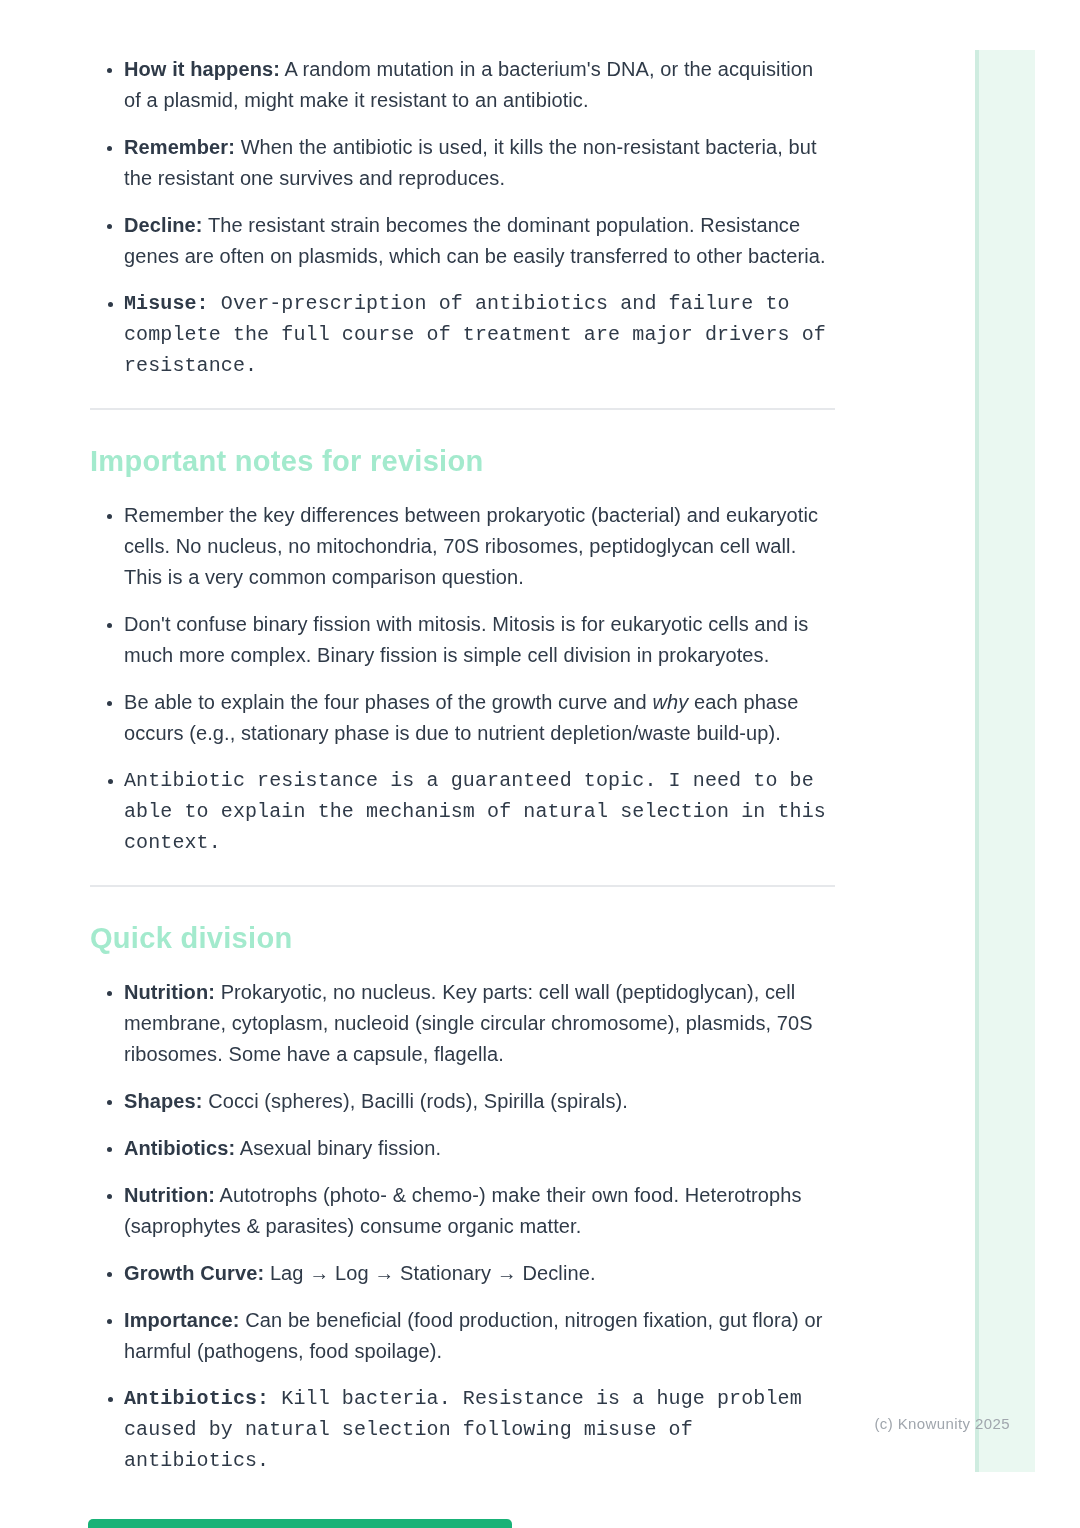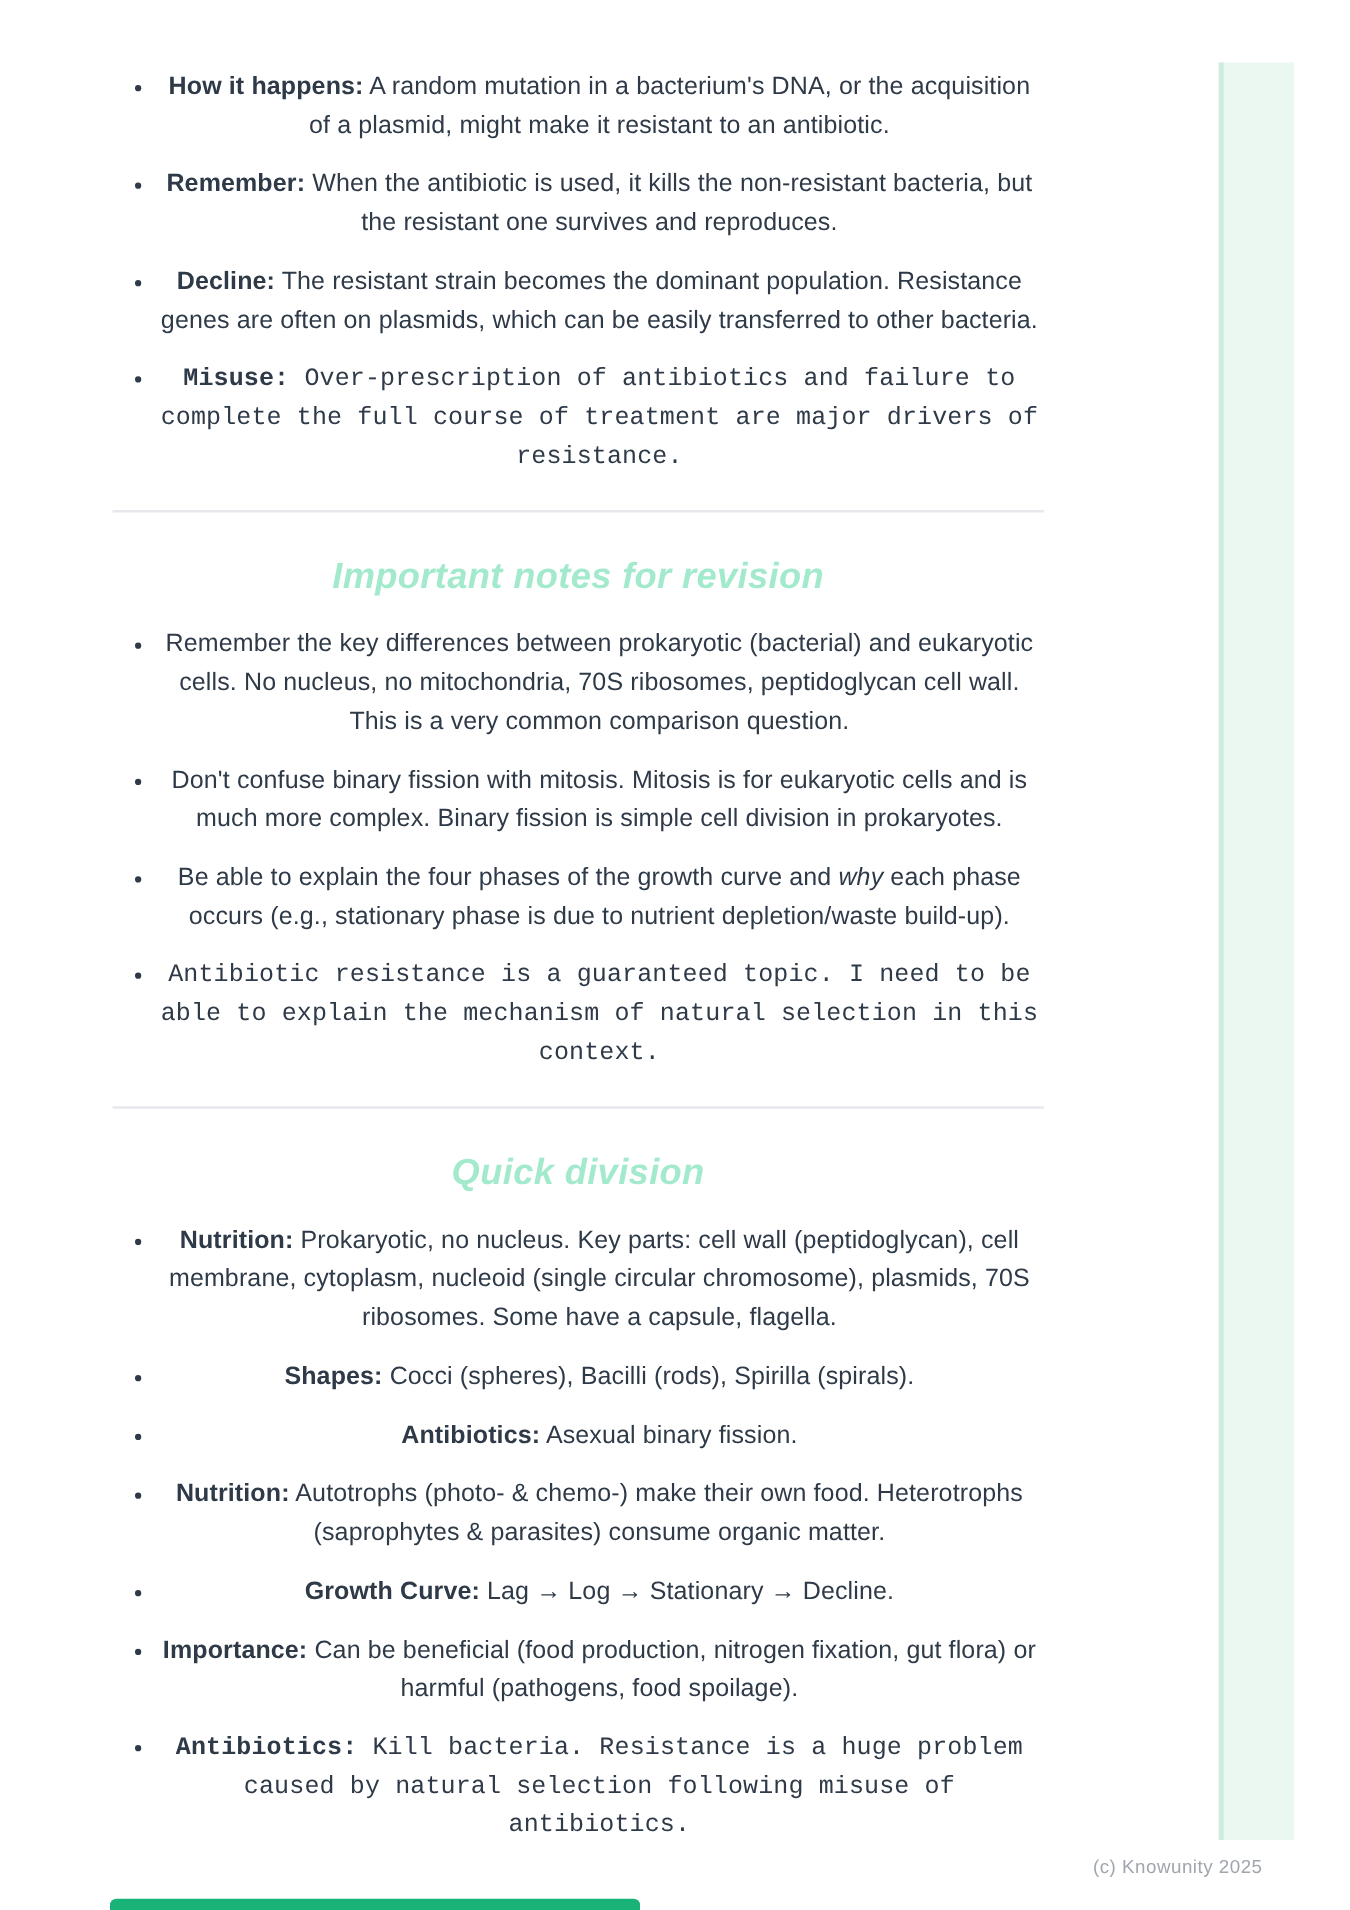--- a/index.html
+++ b/index.html
@@ -4,21 +4,21 @@
 <style>
   :root{
     --text:#2f3a48;
     --mint:#a3eacd;
     --divider:#e6e8eb;
     --strip-fill:#eaf8f1;
     --strip-edge:#cfece0;
     --footer-gray:#a0a6ad;
     --bar-green:#19b277;
   }
-  *{box-sizing:border-box;text-align:center;}
+  *{box-sizing:border-box;}
   html,body{margin:0;padding:0;}
   body{
     width:1080px;height:1528px;position:relative;overflow:hidden;
     background:#ffffff;
     font-family:"Liberation Sans", sans-serif;
     color:var(--text);
   }
   .side-strip{
     position:absolute;left:975px;top:50px;width:60px;height:1422px;
     background:var(--strip-fill);
@@ -37,24 +37,24 @@
   ul.list li:last-child{margin-bottom:0;font-family:Liberation Mono, monospace;}
   ul.list li::marker{color:var(--text);font-size:0.82em;}
   .lead{font-weight:700;}
   hr.divider{
     border:none;border-top:2px solid var(--divider);
     margin:27px 0 0 0;width:745px;
   }
   h2.heading{
     font-size:29px;line-height:36px;font-weight:700;
     color:var(--mint);
-    margin:33px 0 21px 0;letter-spacing:0.3px;font-style:italic;
+    margin:33px 0 21px 0;letter-spacing:0.3px;
   }
   .footer{
-    position:absolute;top:1484px;right:70px;
+    position:absolute;top:1414px;right:70px;
     font-size:15px;line-height:20px;color:var(--footer-gray);
     letter-spacing:0.4px;z-index:2;
   }
   .progress-bar{
     position:absolute;left:88px;bottom:0;width:424px;height:9px;
     background:var(--bar-green);border-radius:5px 5px 0 0;z-index:3;
   }
   i{font-style:italic;}
 </style>
 </head>

